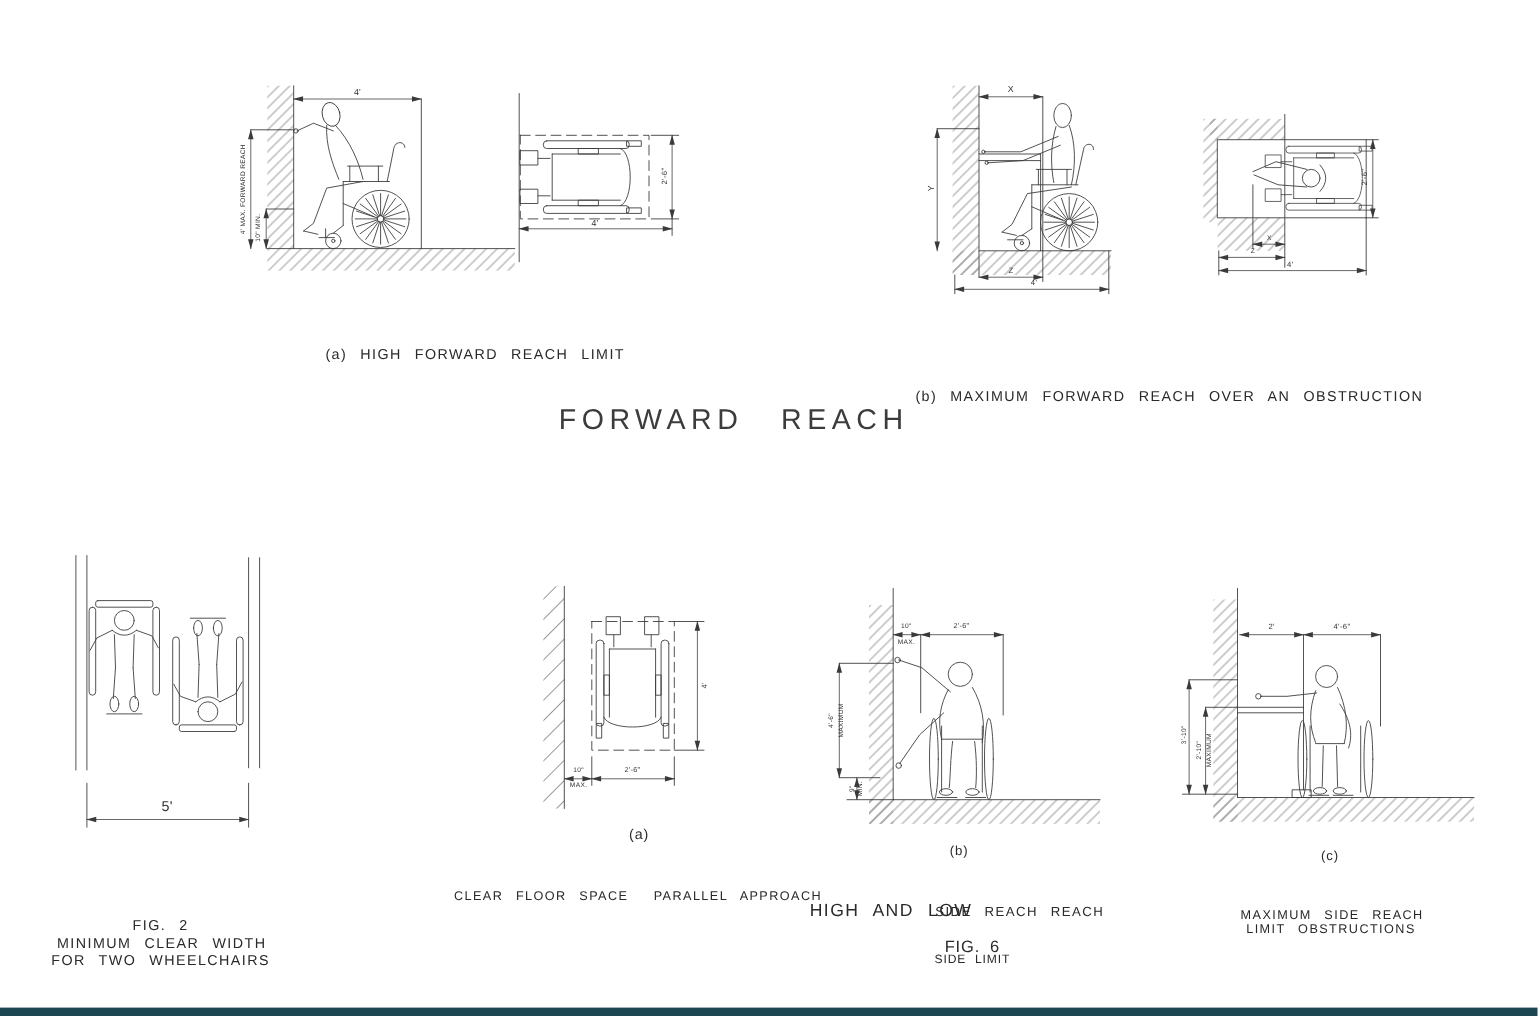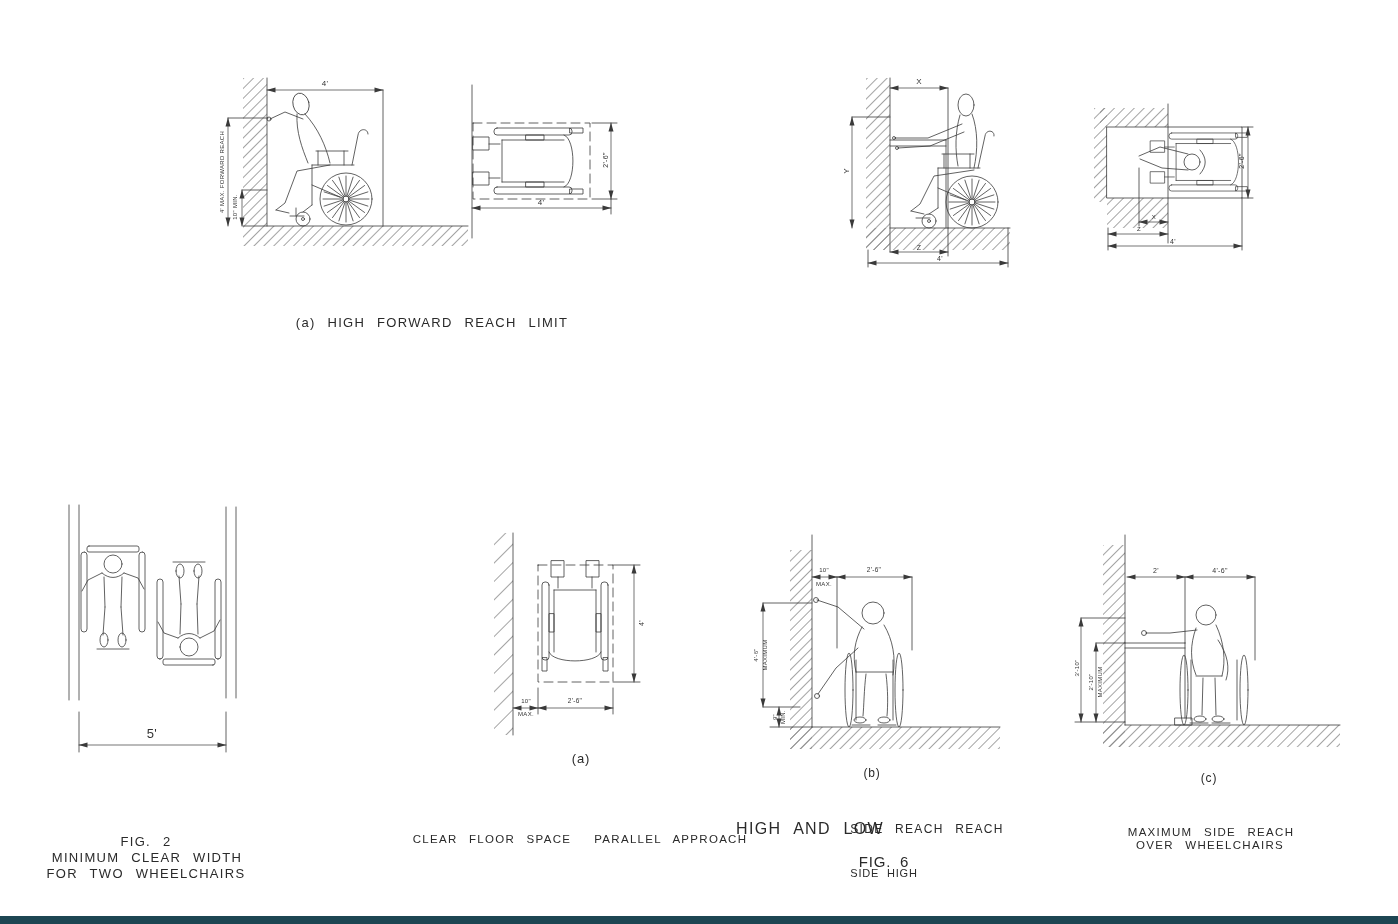--- a/index.html
+++ b/index.html
@@ -340,51 +340,53 @@
 <div class="lbl cap" style="left:432px;top:282px;font-size:13px">(a) HIGH FORWARD REACH LIMIT</div>
 
 <div class="lbl dlbl" style="left:919px;top:82px;font-size:8px">X</div>
 <div class="lbl rot dlbl" style="left:847px;top:171px;font-size:8px">Y</div>
 <div class="lbl dlbl" style="left:919px;top:247px;font-size:7px">Z</div>
 <div class="lbl dlbl" style="left:940px;top:258px;font-size:7px">4'</div>
 <div class="lbl rot dlbl" style="left:1241px;top:161px;font-size:7px">2'-6"</div>
 <div class="lbl dlbl" style="left:1154px;top:217px;font-size:6px">X</div>
 <div class="lbl dlbl" style="left:1139px;top:229px;font-size:6px">Z</div>
 <div class="lbl dlbl" style="left:1173px;top:241px;font-size:7px">4'</div>
-
+<div class="lbl cap" style="left:1063px;top:320px;font-size:13px">(b) MAXIMUM FORWARD REACH OVER AN OBSTRUCTION</div>
+
+<div class="lbl title" style="left:667px;top:381px;font-size:26px">FORWARD REACH</div>
 
 <div class="lbl dlbl" style="left:152px;top:733px;font-size:13px">5'</div>
 <div class="lbl cap" style="left:146px;top:801px;font-size:13px">FIG. 2</div>
 <div class="lbl cap" style="left:147px;top:817px;font-size:13px">MINIMUM CLEAR WIDTH</div>
 <div class="lbl cap" style="left:146px;top:833px;font-size:13px">FOR TWO WHEELCHAIRS</div>
 
 <div class="lbl dlbl" style="left:526px;top:701px;font-size:6px">10"</div>
 <div class="lbl dlbl" style="left:526px;top:714px;font-size:6px">MAX.</div>
 <div class="lbl dlbl" style="left:575px;top:701px;font-size:6.5px">2'-6"</div>
 <div class="lbl rot dlbl" style="left:641px;top:623px;font-size:7px">4'</div>
 <div class="lbl smallcap" style="left:581px;top:758px;font-size:13px">(a)</div>
-<div class="lbl cap" style="left:580px;top:800px;font-size:11.5px">CLEAR FLOOR SPACE  PARALLEL APPROACH</div>
+<div class="lbl cap" style="left:580px;top:776px;font-size:11.5px">CLEAR FLOOR SPACE  PARALLEL APPROACH</div>
 
 <div class="lbl dlbl" style="left:824px;top:570px;font-size:6px">10"</div>
 <div class="lbl dlbl" style="left:824px;top:584px;font-size:6px">MAX.</div>
 <div class="lbl dlbl" style="left:874px;top:570px;font-size:6.5px">2'-6"</div>
 <div class="lbl rot dlbl" style="left:756px;top:655px;font-size:6px">4'-6"</div>
 <div class="lbl rot dlbl" style="left:765px;top:655px;font-size:6px">MAXIMUM</div>
 <div class="lbl rot dlbl" style="left:775px;top:717px;font-size:6px">9"</div>
 <div class="lbl rot dlbl" style="left:783px;top:717px;font-size:6px">MIN.</div>
 <div class="lbl smallcap" style="left:872px;top:773px;font-size:12px">(b)</div>
 <div class="lbl cap" style="left:810px;top:789px;font-size:16px">HIGH AND LOW</div>
 <div class="lbl cap" style="left:927px;top:789px;font-size:12px">SIDE REACH REACH</div>
 
 <div class="lbl dlbl" style="left:1156px;top:570px;font-size:7px">2'</div>
 <div class="lbl dlbl" style="left:1220px;top:570px;font-size:7px">4'-6"</div>
 <div class="lbl rot dlbl" style="left:1077px;top:668px;font-size:6px">3'-10"</div>
 <div class="lbl rot dlbl" style="left:1091px;top:682px;font-size:6px">2'-10"</div>
 <div class="lbl rot dlbl" style="left:1100px;top:682px;font-size:6px">MAXIMUM</div>
 <div class="lbl smallcap" style="left:1209px;top:778px;font-size:12px">(c)</div>
 <div class="lbl cap" style="left:1211px;top:793px;font-size:11.5px">MAXIMUM SIDE REACH</div>
-<div class="lbl cap" style="left:1210px;top:806px;font-size:11.5px">OVER WHEELCHAIRS</div>
+<div class="lbl cap" style="left:1210px;top:806px;font-size:11.5px">LIMIT OBSTRUCTIONS</div>
 
 <div class="lbl smallcap" style="left:884px;top:861px;font-size:15px">FIG. 6</div>
-<div class="lbl smallcap" style="left:884px;top:873px;font-size:11px">SIDE HIGH</div>
+<div class="lbl smallcap" style="left:884px;top:873px;font-size:11px">SIDE LIMIT</div>
 
 <div id="footer-bar" style="background-color: rgb(29, 70, 83);"></div>
 </div>
 
 </body></html>

